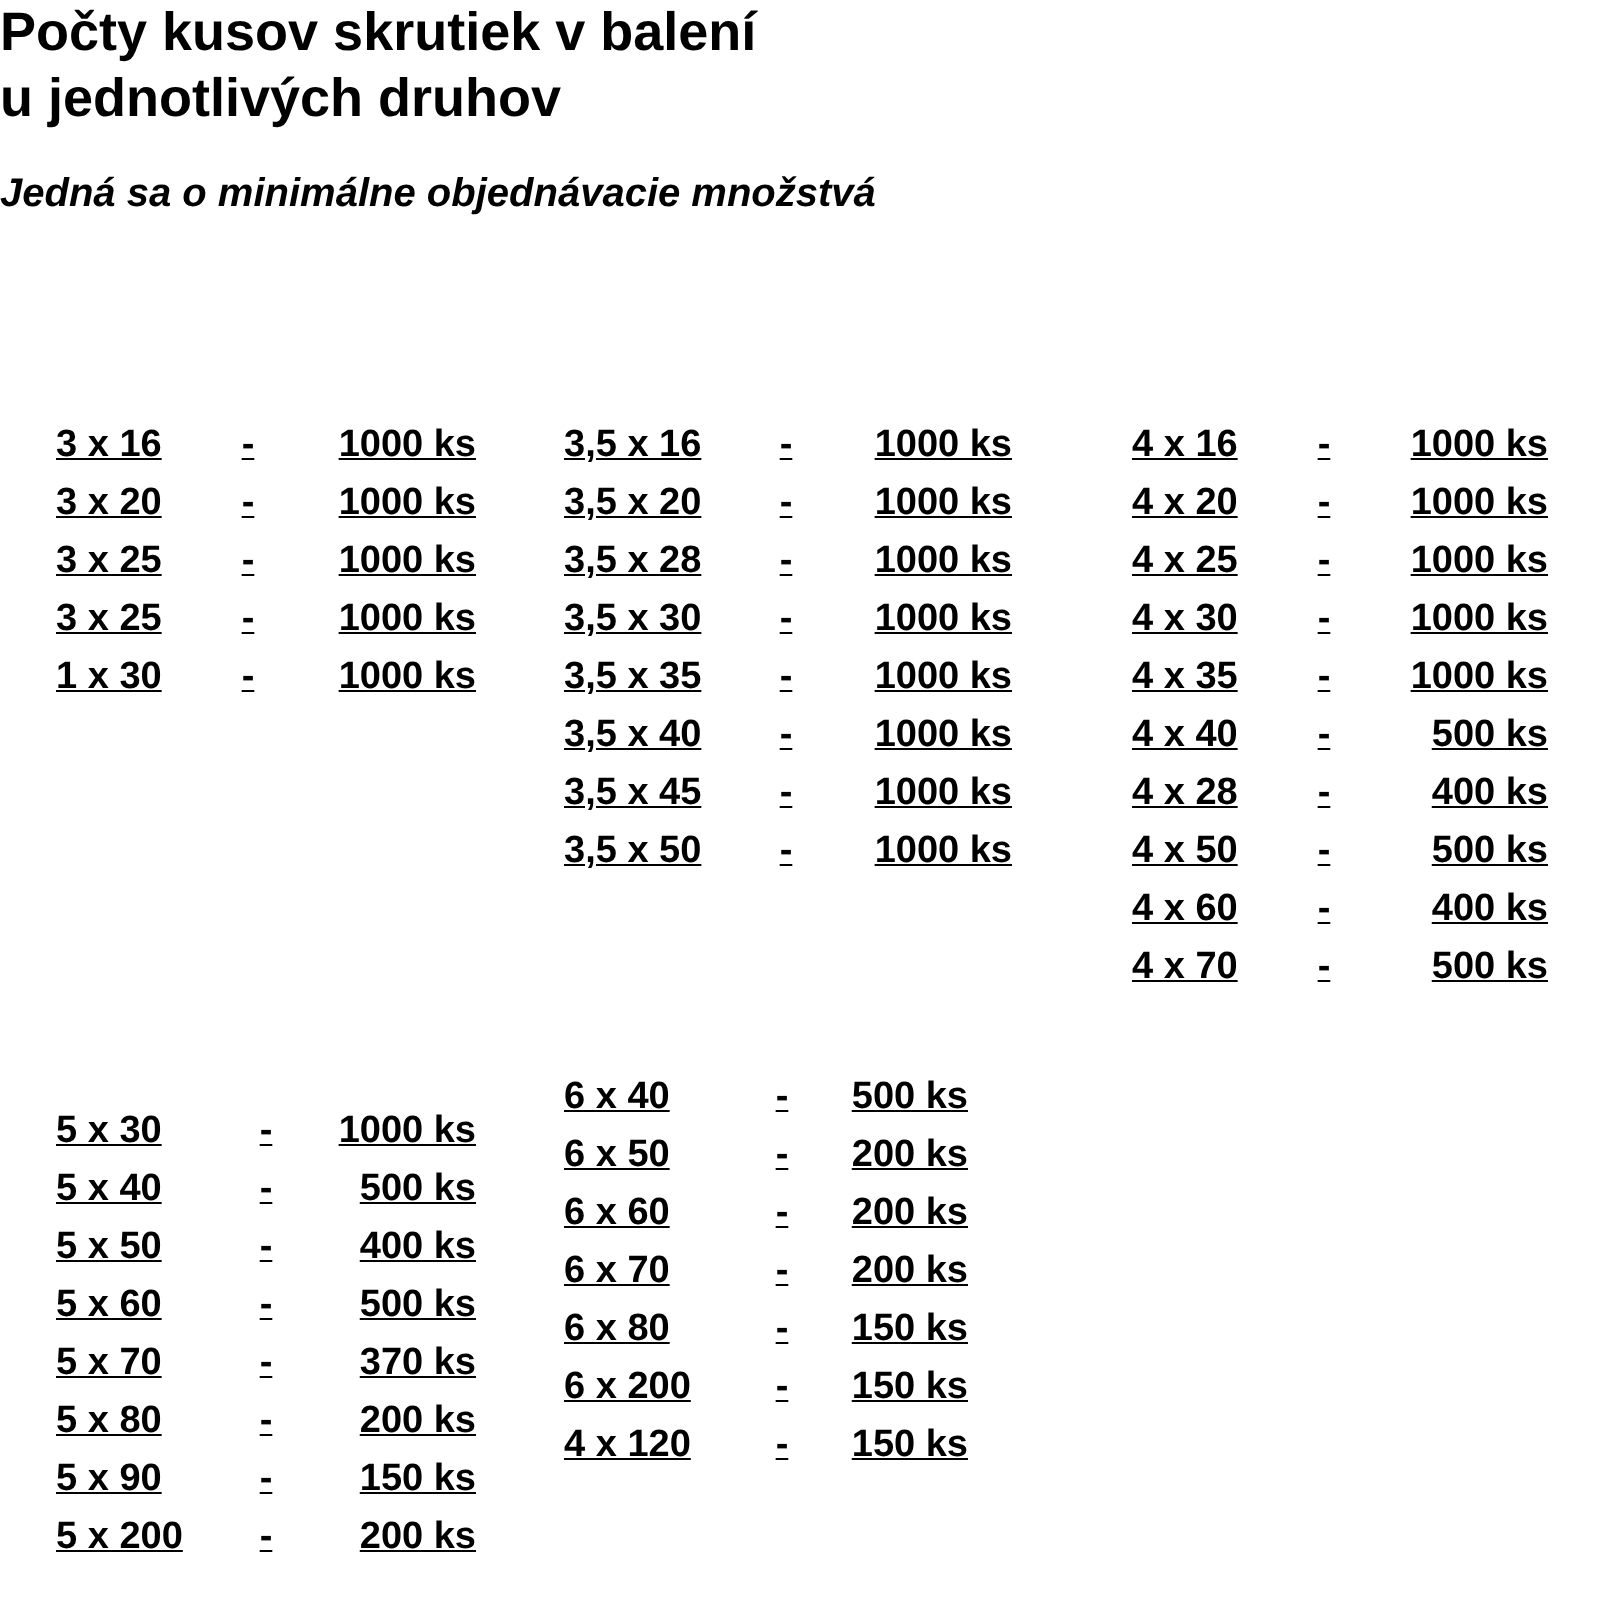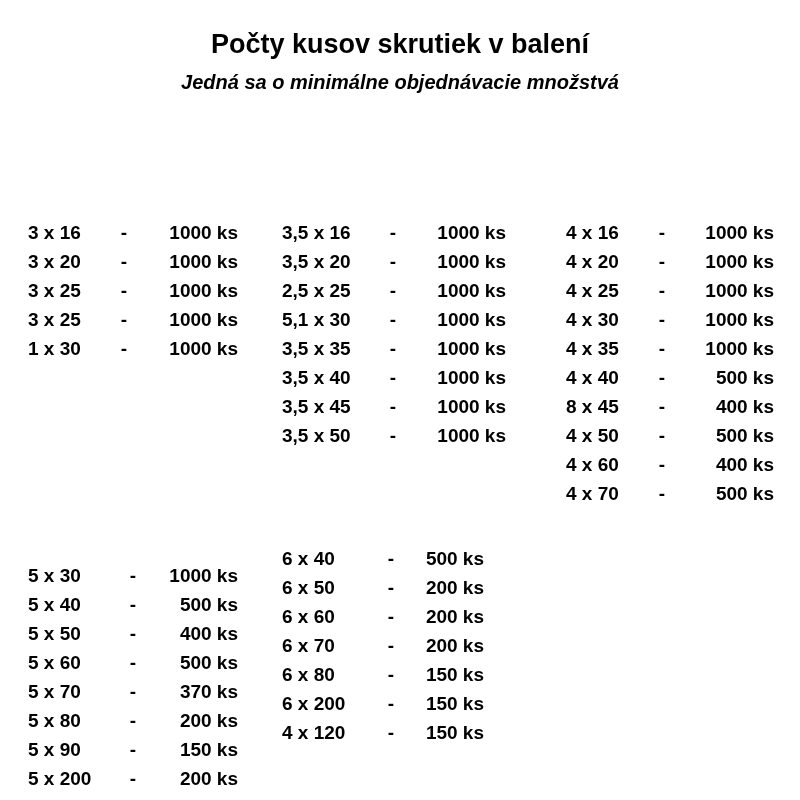--- a/index.html
+++ b/index.html
@@ -14,49 +14,49 @@
     font-family: "Liberation Sans", sans-serif;
     overflow: hidden;
   }
   .page {
     position: relative;
     width: 800px;
     height: 800px;
     box-sizing: border-box;
   }
   .title-block {
-    text-align: center;
-    padding-top: 28px;
+    text-align: left;
   }
   .title-line {
     font-size: 27px;
     font-weight: bold;
     line-height: 1.22;
     letter-spacing: 0px;
   }
   .subtitle {
     font-size: 20px;
     font-style: italic;
     font-weight: bold;
-    margin-top: 9px;
+    margin-top: 19px;
     line-height: 1.2;
   }
 
   .group {
     position: absolute;
     display: flex;
     flex-direction: column;
   }
   .row {
     display: flex;
-    align-items: flex-end;
+    align-items: flex-start;
     font-size: 19px;
     font-weight: bold;
     line-height: 1;
     height: 29px;
+    text-decoration: underline;
   }
   .size {
     display: inline-block;
     text-align: left;
     white-space: pre;
   }
   .dash {
     display: inline-block;
     text-align: center;
     white-space: pre;
@@ -93,20 +93,21 @@
   #col-6   .dash { width: 34px; }
   #col-6   .qty  { width: 76px; }
 </style>
 </head>
 <body>
 
 <div class="page">
 
   <div class="title-block">
     <div class="title-line">Počty kusov skrutiek v balení</div>
+    <div class="title-line">u jednotlivých druhov</div>
     <div class="subtitle">Jedná sa o minimálne objednávacie množstvá</div>
   </div>
 
   <div class="group" id="col-3">
       <div class="row">
         <span class="size">3 x 16</span>
         <span class="dash">-</span>
         <span class="qty">1000 ks</span>
       </div>
       <div class="row">
@@ -135,26 +136,26 @@
         <span class="size">3,5 x 16</span>
         <span class="dash">-</span>
         <span class="qty">1000 ks</span>
       </div>
       <div class="row">
         <span class="size">3,5 x 20</span>
         <span class="dash">-</span>
         <span class="qty">1000 ks</span>
       </div>
       <div class="row">
-        <span class="size">2,5 x 25</span>
-        <span class="dash">-</span>
-        <span class="qty">1000 ks</span>
-      </div>
-      <div class="row">
-        <span class="size">5,1 x 30</span>
+        <span class="size">3,5 x 28</span>
+        <span class="dash">-</span>
+        <span class="qty">1000 ks</span>
+      </div>
+      <div class="row">
+        <span class="size">3,5 x 30</span>
         <span class="dash">-</span>
         <span class="qty">1000 ks</span>
       </div>
       <div class="row">
         <span class="size">3,5 x 35</span>
         <span class="dash">-</span>
         <span class="qty">1000 ks</span>
       </div>
       <div class="row">
         <span class="size">3,5 x 40</span>
@@ -197,21 +198,21 @@
         <span class="size">4 x 35</span>
         <span class="dash">-</span>
         <span class="qty">1000 ks</span>
       </div>
       <div class="row">
         <span class="size">4 x 40</span>
         <span class="dash">-</span>
         <span class="qty">500 ks</span>
       </div>
       <div class="row">
-        <span class="size">8 x 45</span>
+        <span class="size">4 x 28</span>
         <span class="dash">-</span>
         <span class="qty">400 ks</span>
       </div>
       <div class="row">
         <span class="size">4 x 50</span>
         <span class="dash">-</span>
         <span class="qty">500 ks</span>
       </div>
       <div class="row">
         <span class="size">4 x 60</span>

